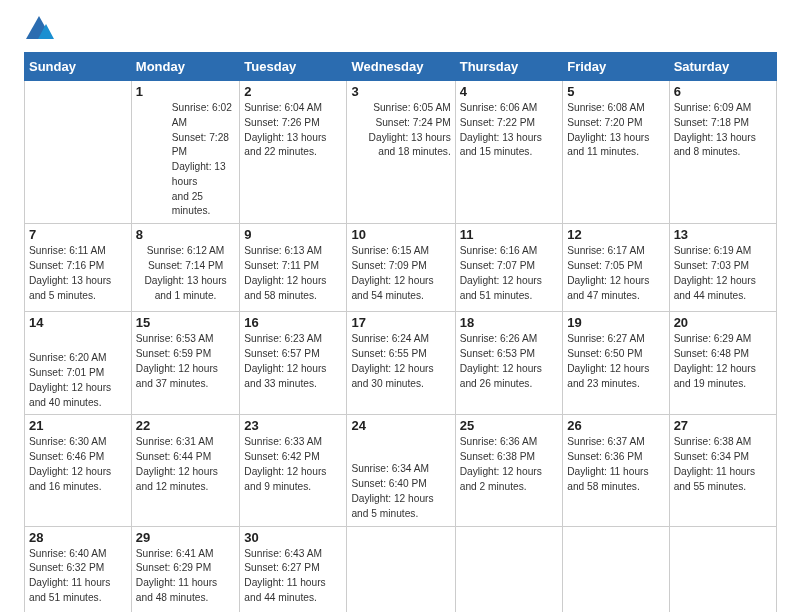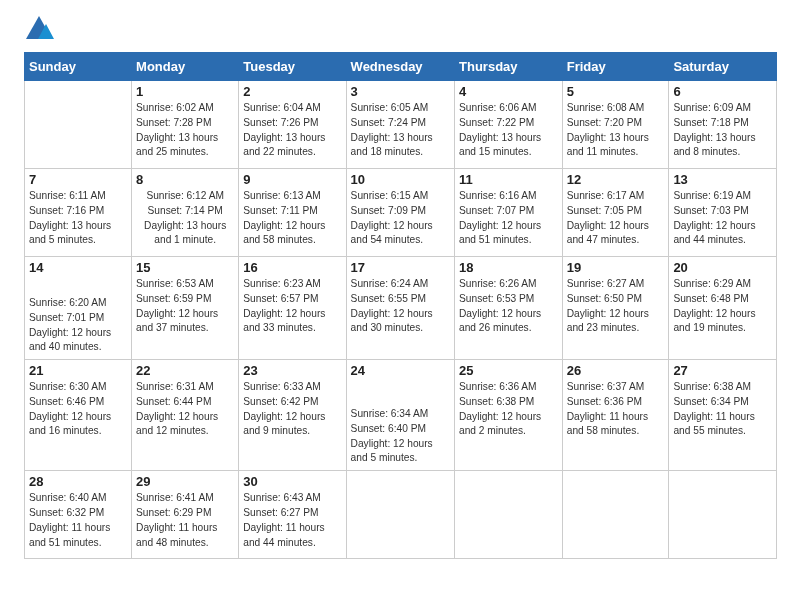--- a/index.html
+++ b/index.html
@@ -125,35 +125,35 @@
           <th>Thursday</th>
           <th>Friday</th>
           <th>Saturday</th>
         </tr>
     </thead>
     <tbody id="calendar-body">
     <tr>
           <td class="empty-cell"></td>
           <td>
             <span class="day-num">1</span>
-            <div class="day-info" style="white-space: pre-line;">Sunrise: 6:02 AM
+            <div class="day-info" style="white-space: pre-line; margin-left: 36px;">Sunrise: 6:02 AM
 Sunset: 7:28 PM
 Daylight: 13 hours
 and 25 minutes.</div>
           </td>
           <td>
             <span class="day-num">2</span>
             <div class="day-info" style="white-space: pre-line;">Sunrise: 6:04 AM
 Sunset: 7:26 PM
 Daylight: 13 hours
 and 22 minutes.</div>
           </td>
           <td>
             <span class="day-num">3</span>
-            <div class="day-info" style="white-space: pre-line;">Sunrise: 6:05 AM
+            <div class="day-info" style="white-space: pre-line; text-align: right;">Sunrise: 6:05 AM
 Sunset: 7:24 PM
 Daylight: 13 hours
 and 18 minutes.</div>
           </td>
           <td>
             <span class="day-num">4</span>
             <div class="day-info" style="white-space: pre-line;">Sunrise: 6:06 AM
 Sunset: 7:22 PM
 Daylight: 13 hours
 and 15 minutes.</div>

